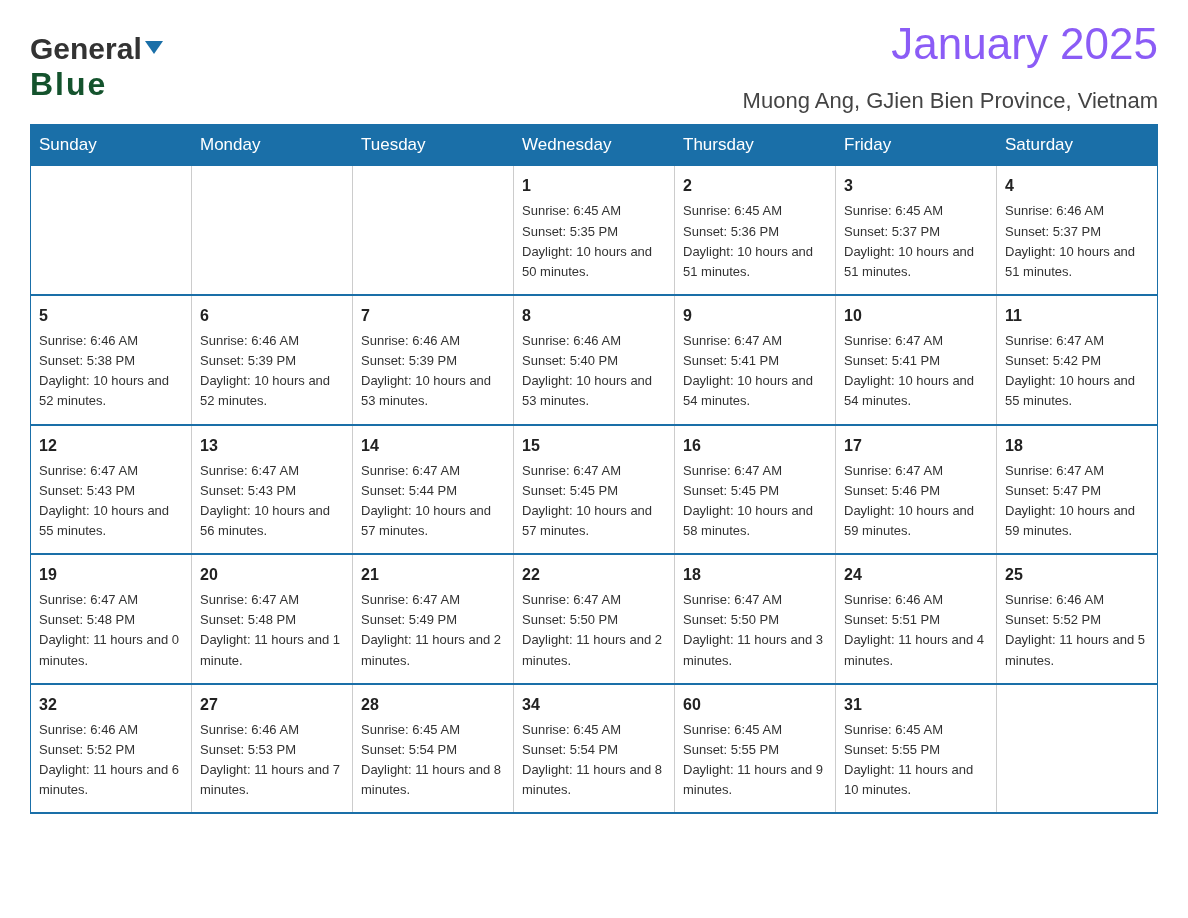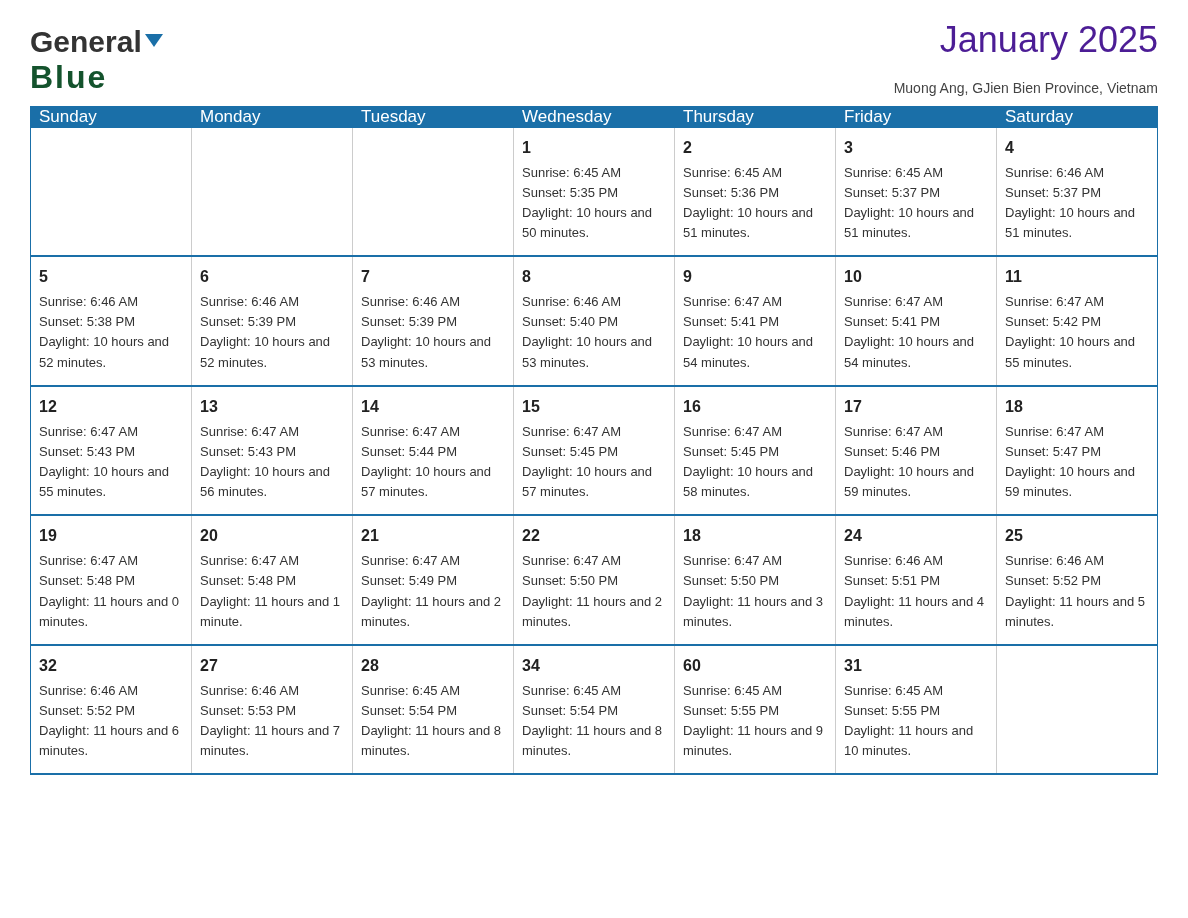--- a/index.html
+++ b/index.html
@@ -5,56 +5,56 @@
     * { box-sizing: border-box; margin: 0; padding: 0; }
     body {
       font-family: Arial, sans-serif;
       background: #fff;
       width: 1188px;
       min-height: 918px;
       padding: 20px 30px;
     }
     .header {
       display: flex;
-      align-items: flex-end;
+      align-items: center;
       justify-content: space-between;
       margin-bottom: 10px;
     }
     .logo {
       display: flex;
       flex-direction: column;
       align-items: flex-start;
     }
     .title-section {
       text-align: right;
     }
     .month-title {
-      font-size: 36px;
+      font-size: 44px;
       font-weight: normal;
-      color: #4c1d95;
+      color: #8b5cf6;
       line-height: 1.1;
     }
     .location-title {
-      font-size: 14px;
+      font-size: 22px;
       color: #444;
       margin-top: 20px;
     }
     table {
       width: 100%;
       border-collapse: collapse;
       margin-top: 8px;
     }
     thead tr {
       background-color: #1a6fa8;
     }
     thead th {
       color: #fff;
       font-size: 17px;
       font-weight: normal;
-      padding: 0 8px;
+      padding: 10px 8px;
       text-align: left;
       border: 1px solid #1a6fa8;
     }
     tbody tr {
       border-bottom: 2px solid #1a6fa8;
     }
     tbody td {
       vertical-align: top;
       padding: 8px 8px 12px 8px;
       border-left: 1px solid #ccc;

